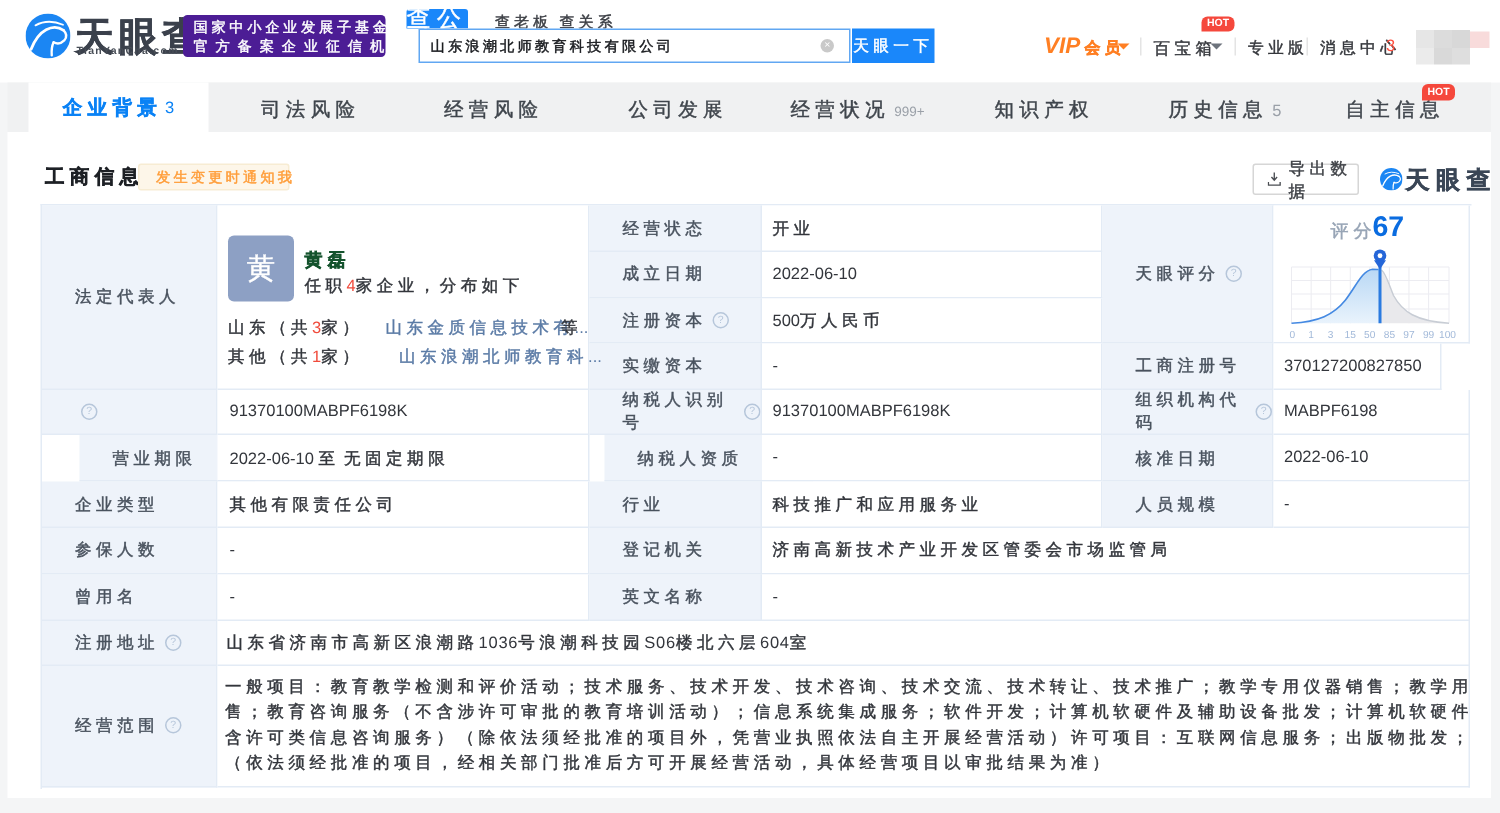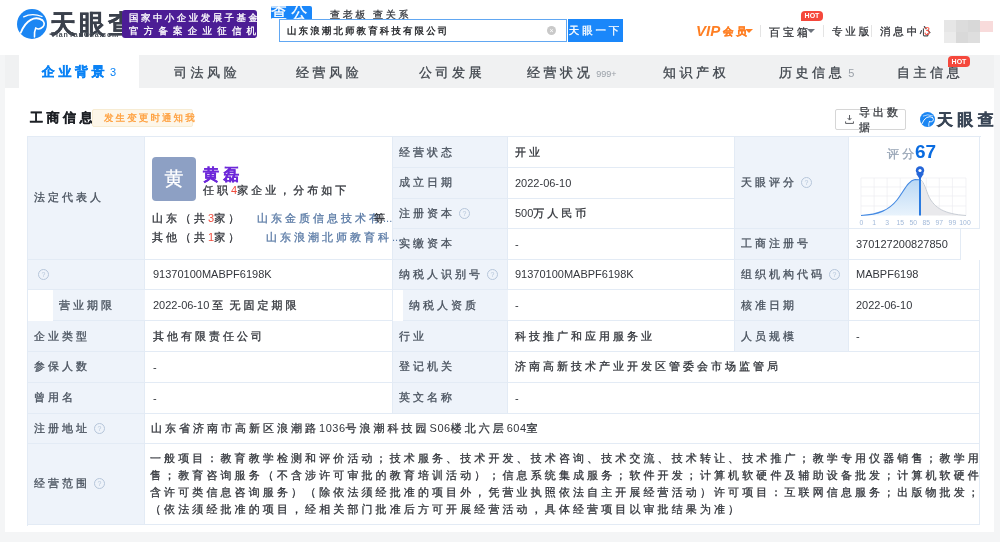--- a/index.html
+++ b/index.html
@@ -2,21 +2,21 @@
 <html><head>
 <meta charset="utf-8">
 <style>
 html,body{margin:0;padding:0;}
 body{width:1000px;height:542px;position:relative;font-family:"Liberation Sans",sans-serif;background:#f4f5f6;overflow:hidden;}
 .a{position:absolute;}
 .c{letter-spacing:.273em;-webkit-text-stroke:.3px currentColor;}.k{-webkit-text-stroke:.3px currentColor;}
 .lbl{background:#eef3fa;color:#49525e;font-size:11px;}
 .val{background:#fff;color:#33363c;font-size:11px;}
 .cell{border-right:1px solid #e3ebf5;border-bottom:1px solid #e3ebf5;box-sizing:border-box;display:flex;align-items:center;overflow:hidden;}
-.lbl .tx{padding-left:6px;display:flex;align-items:center;}
+.lbl .tx{padding-left:22px;display:flex;align-items:center;}
 .q{display:inline-block;width:9px;height:9px;border:1px solid #b6c6da;border-radius:50%;color:#b6c6da;font-size:7px;line-height:9px;text-align:center;margin-left:4px;letter-spacing:0;flex:0 0 auto;}
 .red{color:#f04b3c;}
 .tri{display:inline-block;width:0;height:0;border-left:4px solid transparent;border-right:4px solid transparent;}
 .divd{width:1px;height:12px;background:#e4e4e4;top:25px;}
 .hot{background:#f5483c;color:#fff;font-size:7px;font-weight:bold;border-radius:4px 4px 4px 0;text-align:center;line-height:10px;}
 </style>
 </head>
 <body>
 
 <div class="a" style="left:0;top:0;width:1000px;height:55px;background:#fff;"></div>
@@ -287,21 +287,21 @@
     <div class="k" style="padding-left:5px;line-height:17px;white-space:nowrap;font-size:11px;letter-spacing:3.1px;">
       <div>一般项目：教育教学检测和评价活动；技术服务、技术开发、技术咨询、技术交流、技术转让、技术推广；教学专用仪器销售；教学用模型及教具销售；移动终端设备销</div>
       <div>售；教育咨询服务（不含涉许可审批的教育培训活动）；信息系统集成服务；软件开发；计算机软硬件及辅助设备批发；计算机软硬件及辅助设备零售；信息咨询服务（不</div>
       <div>含许可类信息咨询服务）（除依法须经批准的项目外，凭营业执照依法自主开展经营活动）许可项目：互联网信息服务；出版物批发；出版物零售；广播电视节目制作经营</div>
       <div>（依法须经批准的项目，经相关部门批准后方可开展经营活动，具体经营项目以审批结果为准）</div>
     </div>
   </div>
 <div class="a" style="left:152px;top:157px;width:44px;height:44px;background:#8da0c4;border-radius:4px;color:#fff;font-size:19px;display:flex;align-items:center;justify-content:center;">
     <span class="c" style="letter-spacing:0;">黄</span>
   </div>
-<div class="a c" style="left:203px;top:165px;font-size:16px;font-weight:bold;color:#6d28d9;">黄磊</div>
+<div class="a c" style="left:203px;top:165px;font-size:12px;font-weight:bold;color:#14532d;">黄磊</div>
 <div class="a" style="left:203px;top:183px;font-size:11px;color:#33363c;white-space:nowrap;"><span class="c">任职</span><span class="red">4</span><span class="c">家企业，分布如下</span></div>
 <div class="a" style="left:152px;top:211px;font-size:11px;color:#33363c;white-space:nowrap;"><span class="c">山东（共</span><span class="red">3</span><span class="c">家）</span></div>
 <div class="a" style="left:257px;top:211px;font-size:11px;color:#5b7ba6;white-space:nowrap;"><span class="c">山东金质信息技术有</span>...</div>
 <div class="a c" style="left:374px;top:211px;font-size:11px;color:#33363c;">等</div>
 <div class="a" style="left:152px;top:230px;font-size:11px;color:#33363c;white-space:nowrap;"><span class="c">其他（共</span><span class="red">1</span><span class="c">家）</span></div>
 <div class="a" style="left:266px;top:230px;font-size:11px;color:#5b7ba6;white-space:nowrap;"><span class="c">山东浪潮北师教育科</span>...</div>
 
 <div class="a c" style="left:887px;top:146px;font-size:12px;color:#98a5b6;">评分</div>
 <div class="a" style="left:915px;top:141px;font-size:19px;font-weight:bold;color:#0a6ce0;">67</div>
 <svg class="a" style="left:849px;top:137px;" width="131" height="91" viewBox="0 0 131 91">

